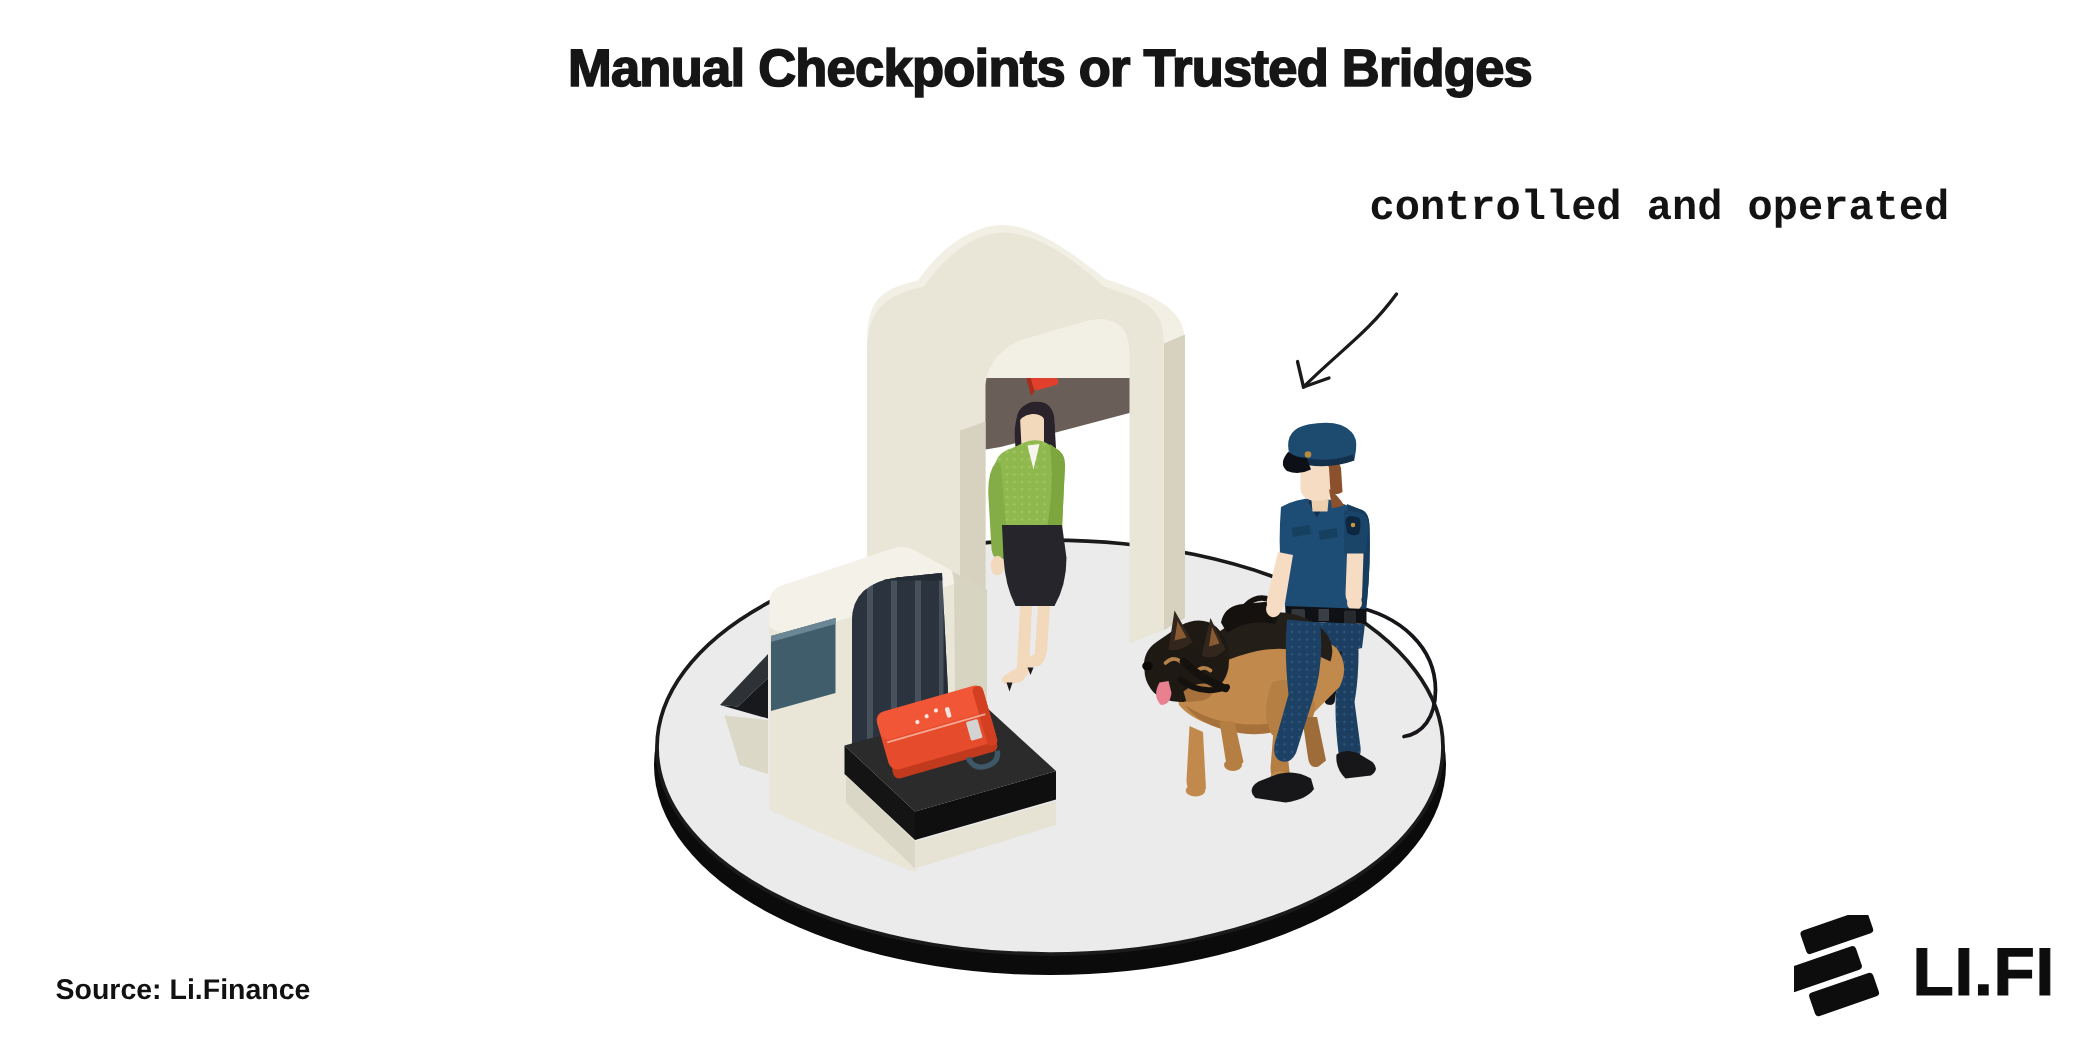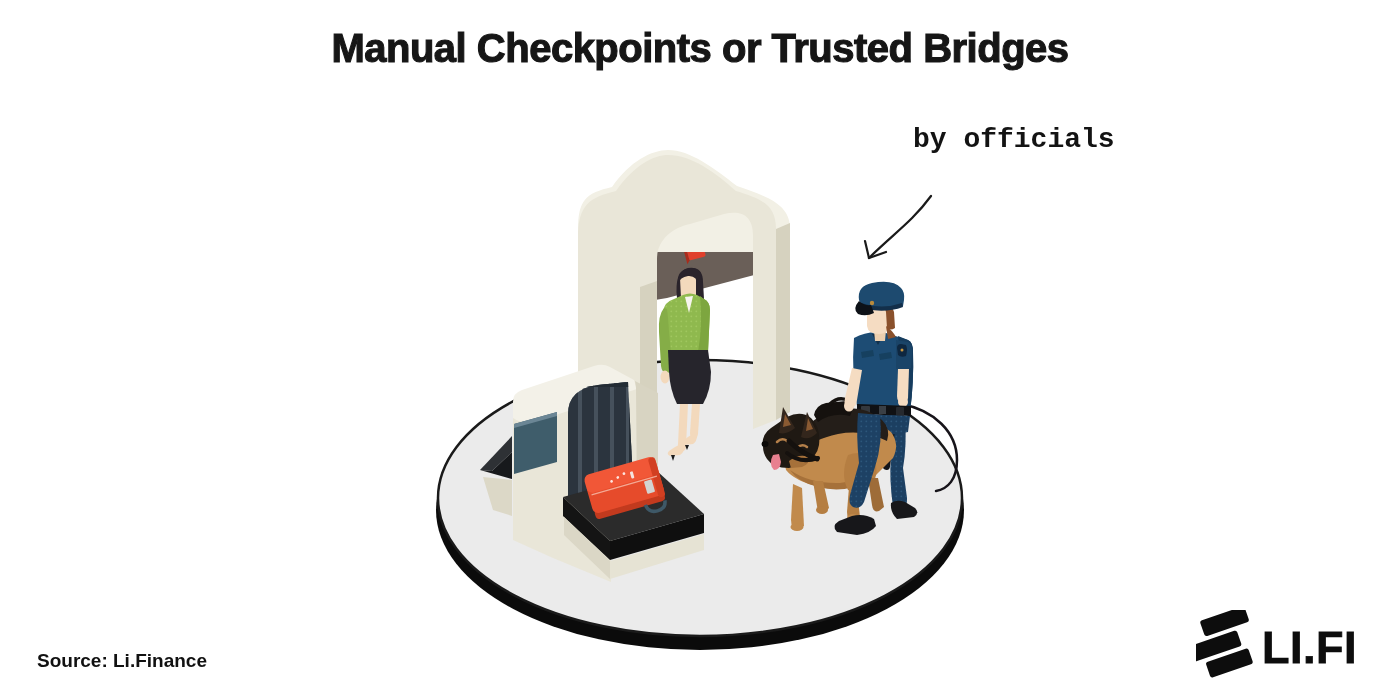--- a/index.html
+++ b/index.html
@@ -1,27 +1,27 @@
 <!DOCTYPE html>
 <html><head>
 <meta charset="utf-8">
 <style>
   html,body{margin:0;padding:0;width:1400px;height:700px;background:#ffffff;overflow:hidden;
             font-family:"Liberation Sans", sans-serif;}
   #stage{position:relative;width:1400px;height:700px;background:#fff;}
   #illustration{position:absolute;left:0;top:0;}
   .page-title{position:absolute;left:0;right:0;top:26px;text-align:center;
-              font-size:40px;font-weight:bold;letter-spacing:-0.5px;color:#161616;
+              font-size:35px;font-weight:bold;letter-spacing:-0.5px;color:#161616;
               -webkit-text-stroke:1.1px #161616;}
   .annotation{position:absolute;left:913px;top:120px;
               font-family:"Liberation Mono", monospace;font-weight:bold;
               font-size:28px;line-height:39px;color:#131313;white-space:nowrap;}
   .annotation span{display:block;}
   .source{position:absolute;left:37px;top:650px;font-size:19px;font-weight:bold;color:#111111;text-align:right;}
-  .logo{position:absolute;left:1196px;top:610px;display:flex;align-items:center;gap:0;}
+  .logo{position:absolute;left:1196px;top:610px;display:flex;align-items:center;gap:13px;}
   .logo-text{font-size:45px;font-weight:bold;letter-spacing:0.5px;color:#0d0d0d;
              -webkit-text-stroke:0.8px #0d0d0d;}
 </style>
 </head>
 <body>
 
 <div id="stage">
 
   <svg id="illustration" width="1400" height="700" viewBox="0 0 1400 700">
     <defs>
@@ -225,21 +225,21 @@
     <g stroke="#1a1a1a" stroke-width="2.2" fill="none" stroke-linecap="round">
       <path d="M931,196 C912,222 893,234 869,258"></path>
       <path d="M869,258 L865,241"></path>
       <path d="M869,258 L886,252"></path>
     </g>
   </svg>
 
   <div class="page-title">Manual Checkpoints or Trusted Bridges</div>
 
   <div class="annotation">
-    <span>by officials</span>
+    <span>controlled and operated</span>
   </div>
 
   <div class="source">Source: Li.Finance</div>
 
   <div class="logo">
     <svg width="66" height="76" viewBox="0 0 66 76">
       <g transform="rotate(-19 33 38)" fill="#0d0d0d">
         <rect x="14" y="3" width="47" height="16.5" rx="2.5"></rect>
         <rect x="-4" y="23.5" width="50" height="16.5" rx="2.5"></rect>
         <rect x="6" y="44" width="45" height="16.5" rx="2.5"></rect>

